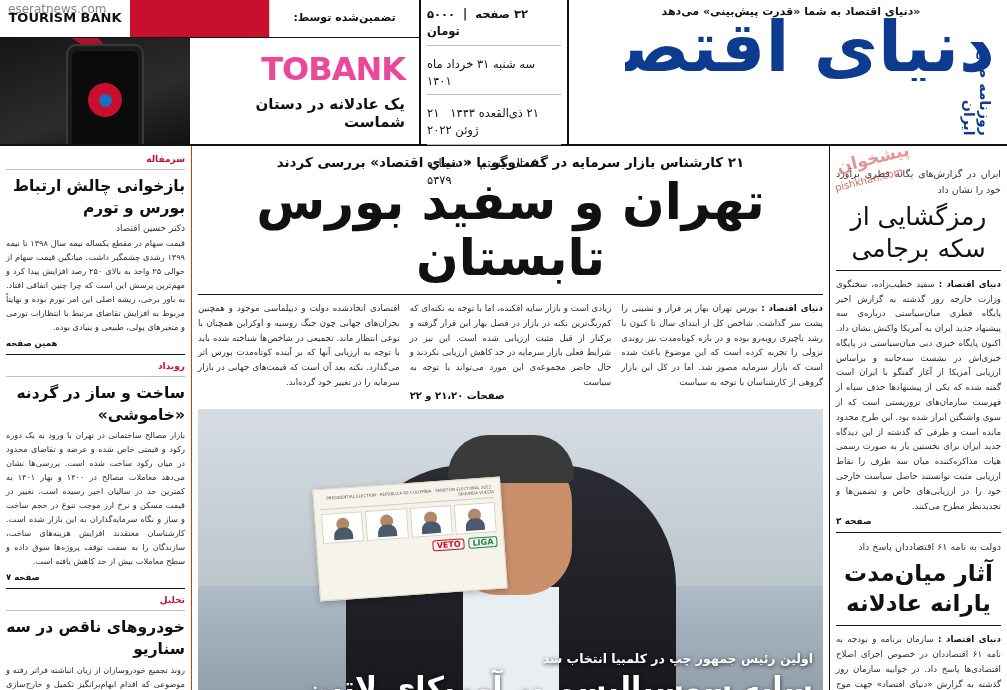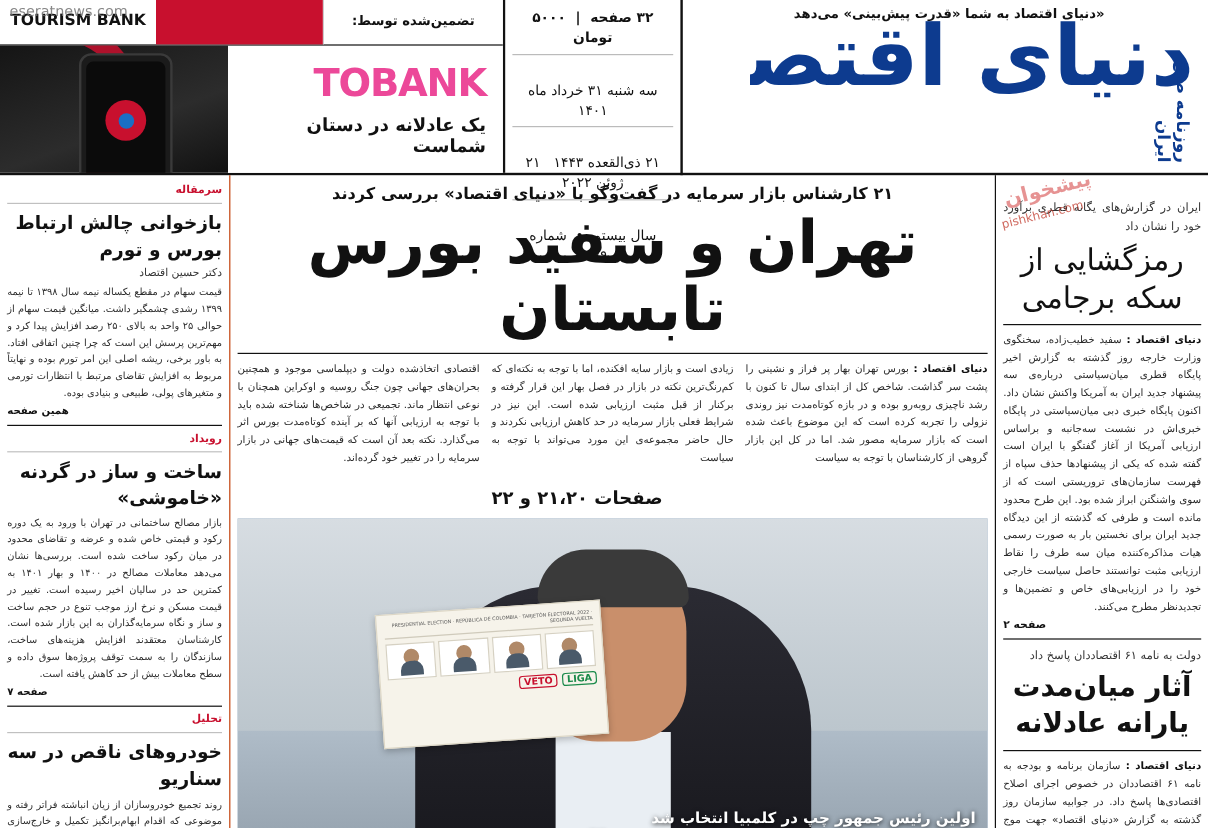--- a/index.html
+++ b/index.html
@@ -66,25 +66,25 @@
     text-orientation: mixed;
     height: 96px;
     letter-spacing: 1px;
   }
   .issue-block {
     width: 148px;
     border-left: 2px solid #111;
     padding: 6px 6px 0 6px;
     display: flex;
     flex-direction: column;
-    gap: 21px;
+    gap: 10px;
     align-items: center;
     font-size: 11.5px;
     color: #111;
-    text-align: center;
+    text-align: left;
   }
   .issue-line {
     width: 100%;
     padding-bottom: 4px;
     border-bottom: 1px solid #bbb;
     line-height: 1.5;
   }
   .issue-line:last-child { border-bottom: none; }
   .issue-price { font-weight: bold; }
 
@@ -296,25 +296,25 @@
   }
   .c-cols {
     display: flex;
     flex-direction: row;
     gap: 10px;
     border-top: 1px solid #111;
     padding-top: 6px;
   }
   .c-col { flex: 1; }
   .c-more {
-    font-size: 15px;
+    font-size: 10px;
     font-weight: bold;
     text-align: left;
     color: #111;
-    margin-top: 16px;
+    margin-top: 0;
   }
   .photo {
     position: relative;
     margin-top: 8px;
     height: 306px;
     overflow: hidden;
     background: #9fb3c8;
   }
   .photo-sky {
     position: absolute; inset: 0;

